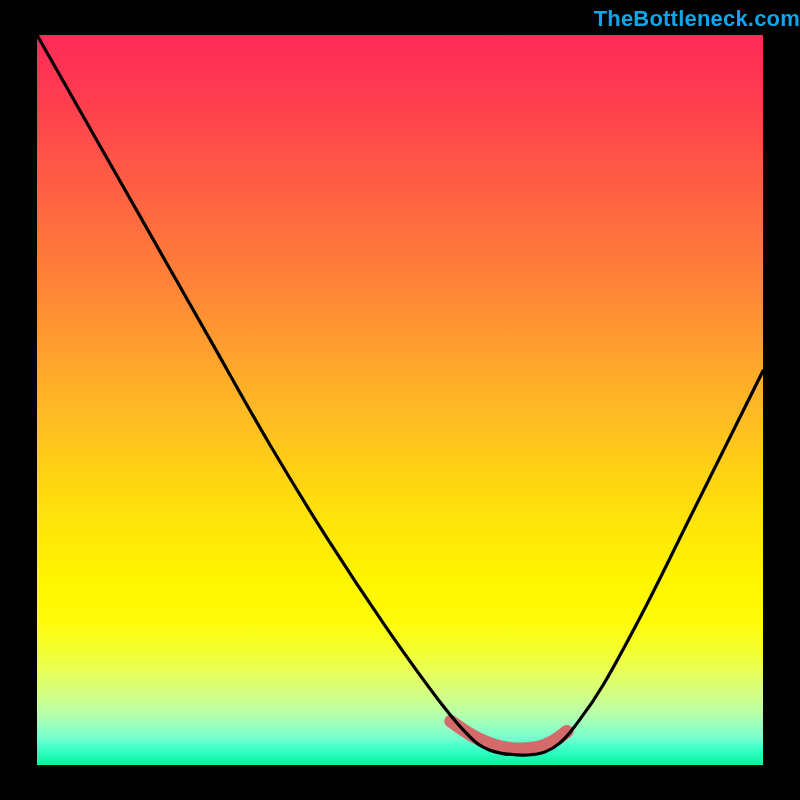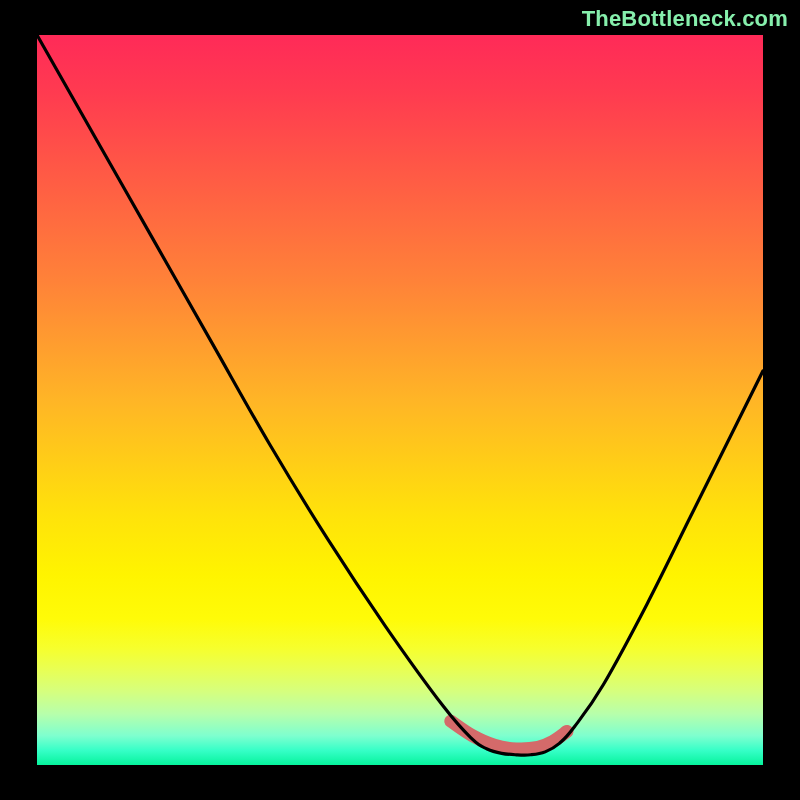--- a/index.html
+++ b/index.html
@@ -38,23 +38,23 @@
       #d5ff7f 90%,
       #b7ffab 93%,
       #7effcf 96%,
       #36ffc7 98%,
       #06f39c 100%
     );
   }
   .watermark {
     position: absolute;
     top: 6px;
-    right: 12px;
+    right: 0;
     font: 600 22px Arial, Helvetica, sans-serif;
-    color: #86efac;
+    color: #0ea5e9;
     letter-spacing: 0.2px;
     z-index: 20;
   }
   svg.curve {
     position: absolute;
     left: 0;
     top: 0;
     width: 726px;
     height: 730px;
     overflow: visible;

